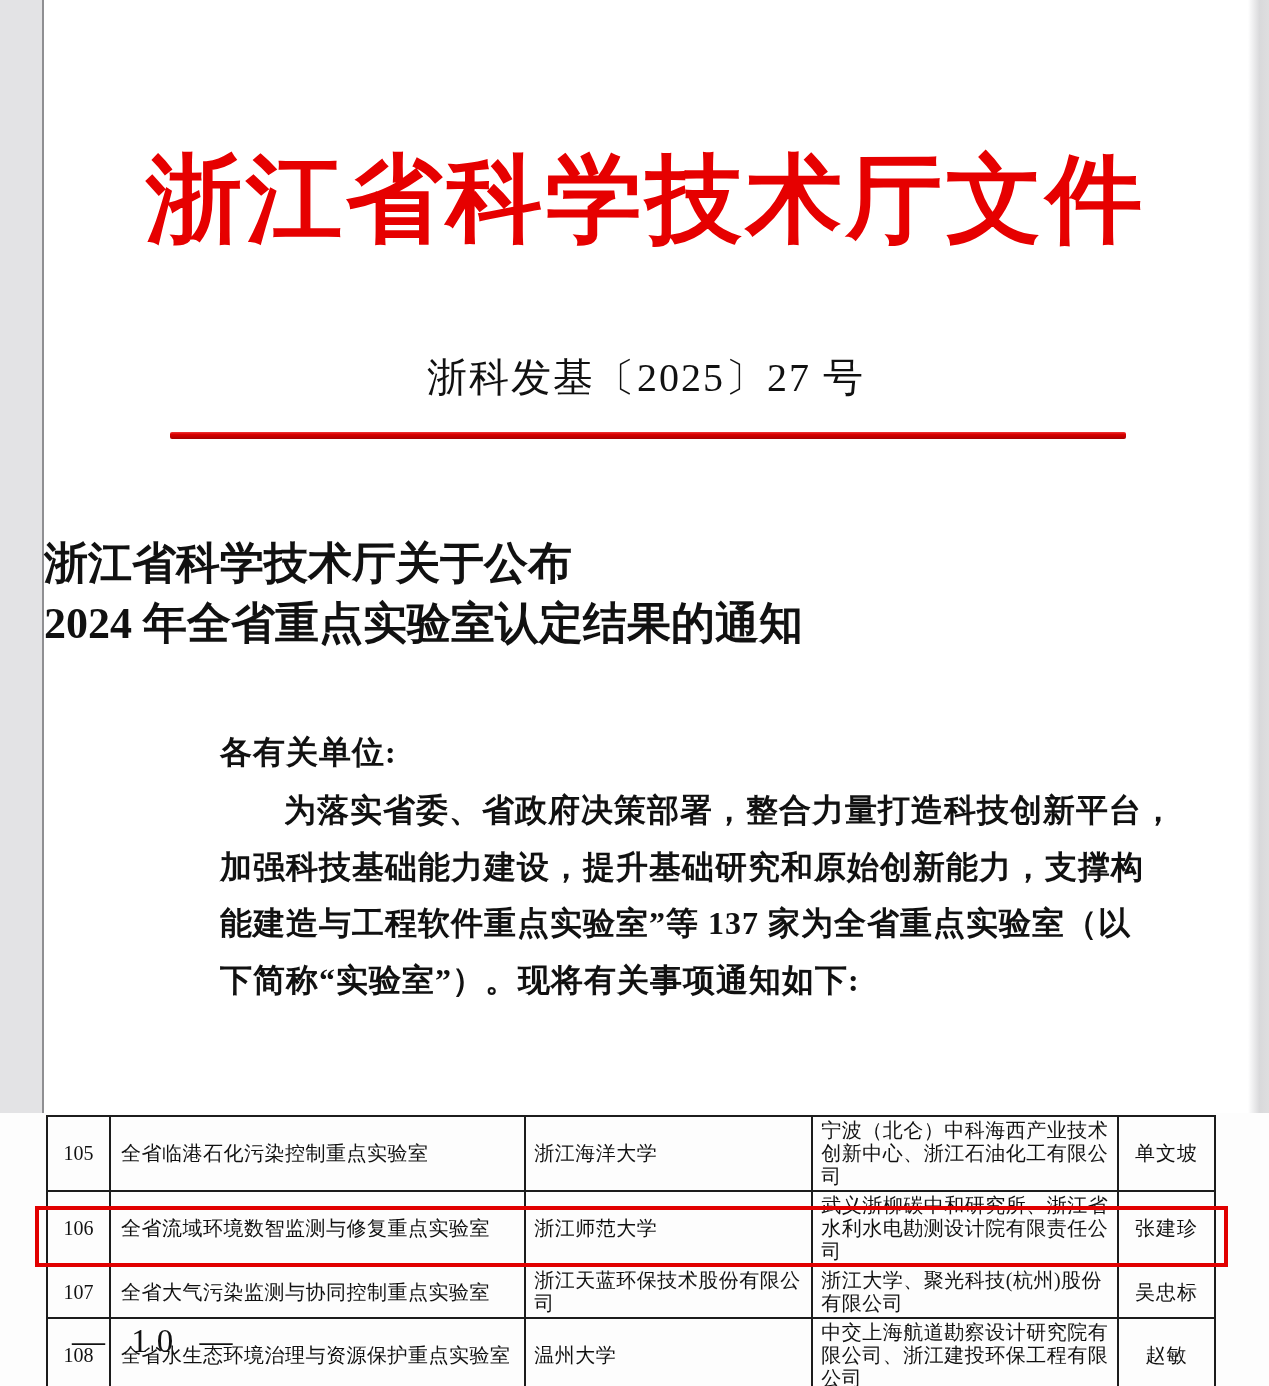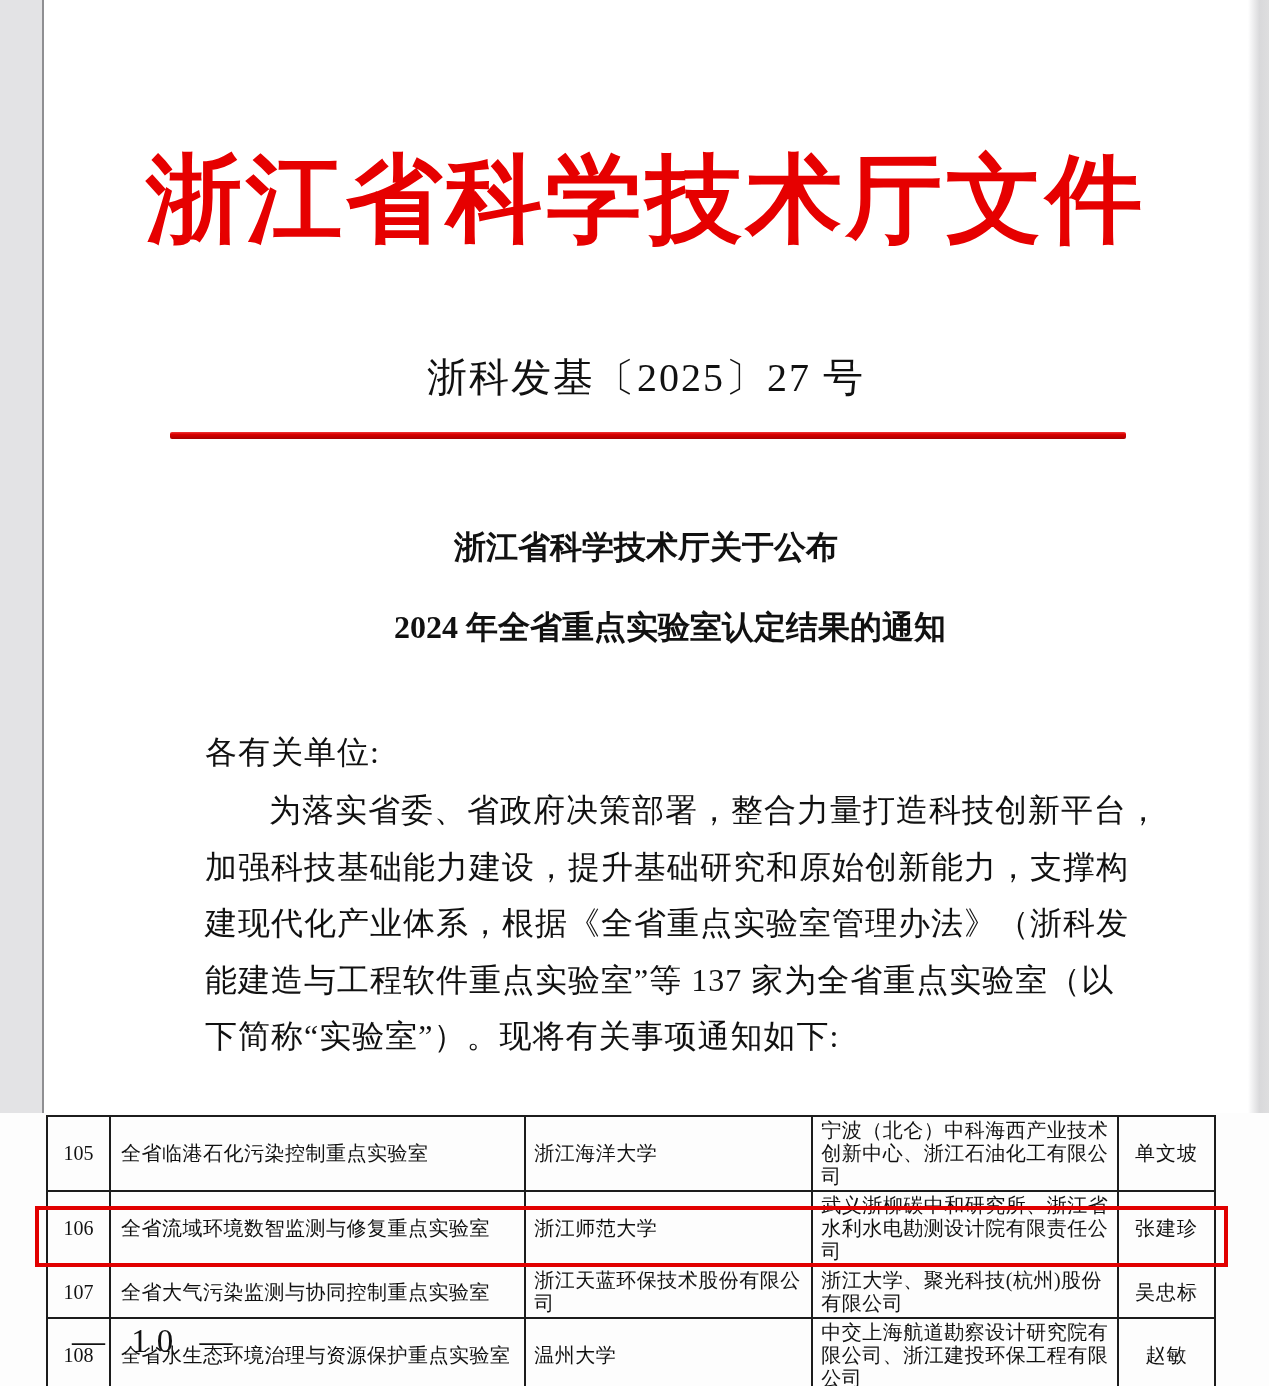--- a/index.html
+++ b/index.html
@@ -28,26 +28,26 @@
     font-size:96px;line-height:120px;font-weight:900;color:var(--title-red);
     letter-spacing:4px;white-space:nowrap;}
 
   .doc-number{position:absolute;top:350px;left:0;width:100%;text-align:center;
     font-size:40px;letter-spacing:2px;}
 
   .red-rule{position:absolute;top:432px;left:126px;width:956px;height:7px;
     background:linear-gradient(to bottom,#f13535 0%,var(--rule-red) 35%,#a80000 100%);
     border-radius:2px;}
 
-  .notice-title{position:absolute;left:0;width:100%;text-align:center;
-    font-weight:bold;font-size:32px;line-height:54px;white-space:nowrap;}
+  .notice-title{position:absolute;left:0;width:100%;text-align:left;
+    font-weight:bold;font-size:44px;line-height:54px;white-space:nowrap;margin-top:17px;}
   .notice-title.l1{top:520px;}
-  .notice-title.l2{top:600px;padding-left:48px;}
+  .notice-title.l2{top:580px;}
 
-  .doc-body{position:absolute;left:161px;top:722px;width:909px;font-size:32px;}
+  .doc-body{position:absolute;left:176px;top:722px;width:909px;font-size:32px;font-weight:bold;}
   .salutation{line-height:60px;letter-spacing:1px;}
   .body-line{line-height:56.5px;letter-spacing:1px;text-align:justify;
     text-align-last:justify;white-space:nowrap;}
   .body-line.first{text-indent:64px;}
   .body-line.last{text-align-last:left;}
 
   
   .table-section{position:absolute;left:0;top:1113px;width:1269px;height:273px;background:#fdfdfd;}
 
   table.result-table{position:absolute;left:46px;top:2px;border-collapse:collapse;
@@ -82,21 +82,20 @@
 
     <div class="red-rule"></div>
 
     <div class="notice-title l1">浙江省科学技术厅关于公布</div>
     <div class="notice-title l2">2024 年全省重点实验室认定结果的通知</div>
 
     <div class="doc-body">
       <div class="salutation">各有关单位:</div>
       <div class="body-line first">为落实省委、省政府决策部署，整合力量打造科技创新平台，</div>
       <div class="body-line">加强科技基础能力建设，提升基础研究和原始创新能力，支撑构</div>
-      <div class="body-line">建现代化产业体系，根据《全省重点实验室管理办法》（浙科发</div>
       <div class="body-line">能建造与工程软件重点实验室”等 137 家为全省重点实验室（以</div>
       <div class="body-line last">下简称“实验室”）。现将有关事项通知如下:</div>
     </div>
   </div>
 
   <div class="table-section">
     <table class="result-table">
       <tbody>
         <tr>
           <td class="c-num">105</td>

